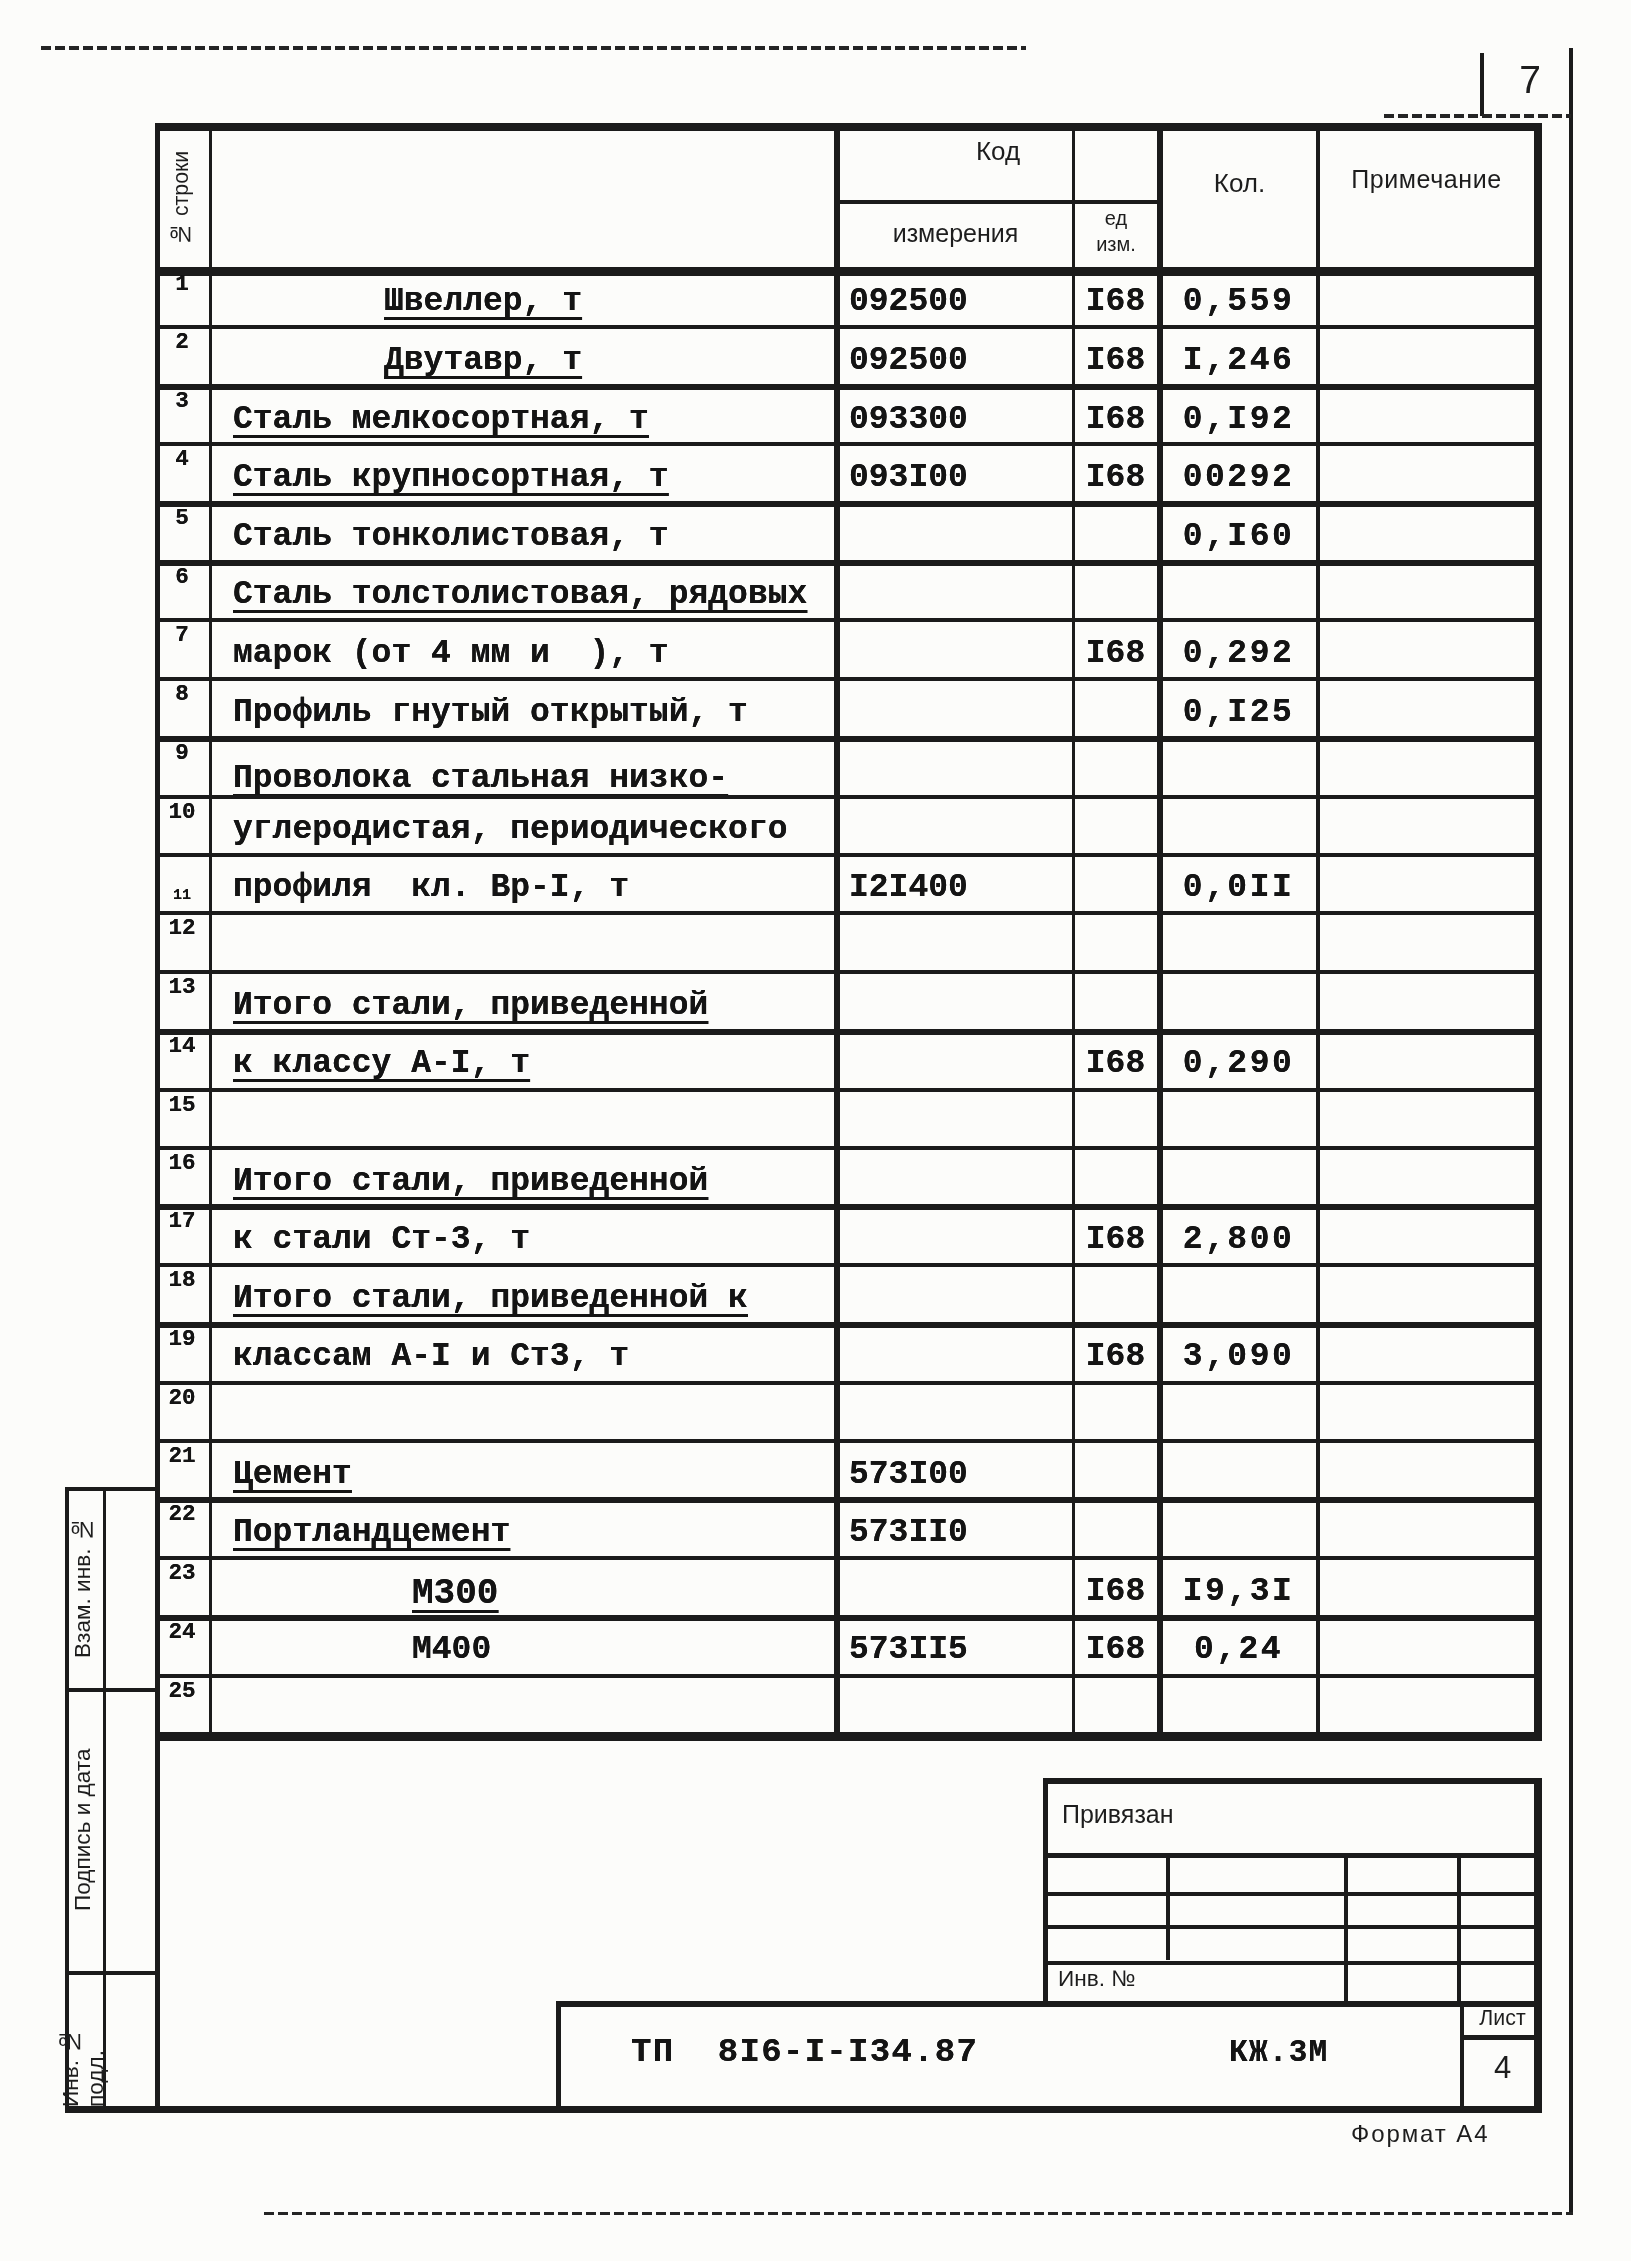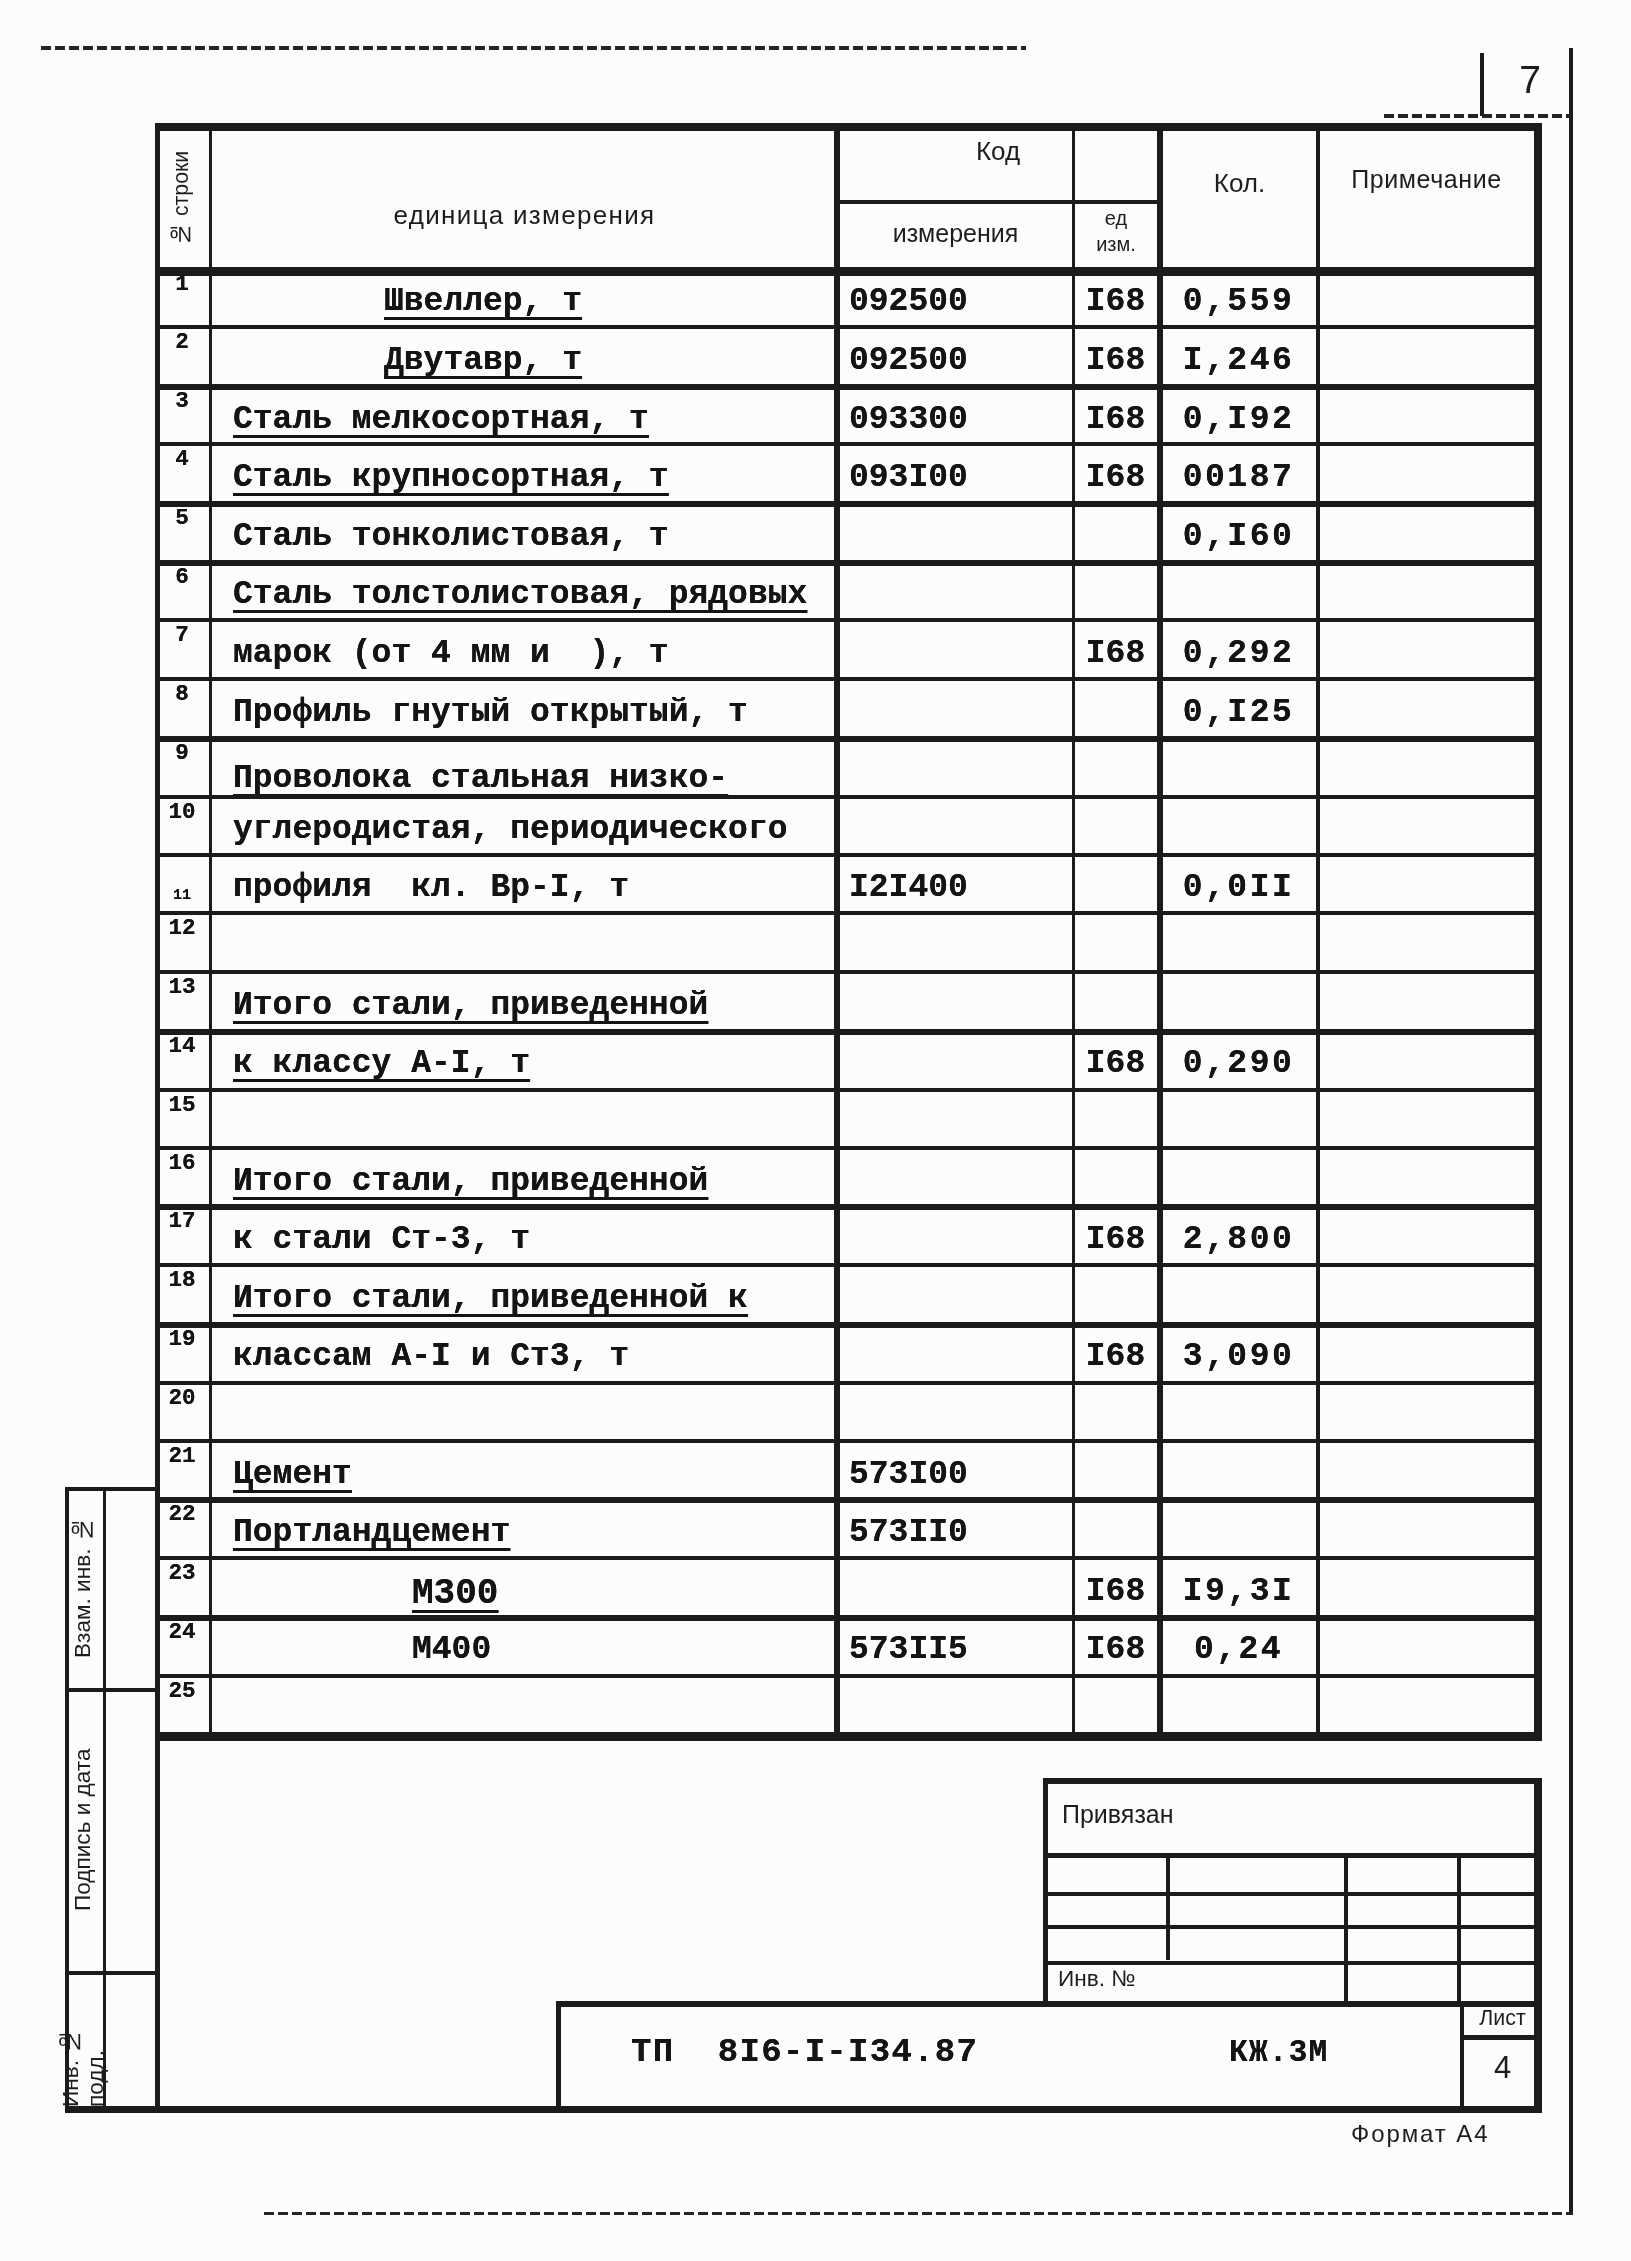--- a/index.html
+++ b/index.html
@@ -47,21 +47,20 @@
 
   <div class="ln" style="left:155px;top:123px;width:5px;height:1987px;"></div>
   <div class="ln" style="left:209px;top:123px;width:3.1px;height:1609px;"></div>
   <div class="ln" style="left:834px;top:123px;width:5.6px;height:1609px;"></div>
   <div class="ln" style="left:1072px;top:123px;width:3.1px;height:1609px;"></div>
   <div class="ln" style="left:1157px;top:123px;width:6.3px;height:1609px;"></div>
   <div class="ln" style="left:1316px;top:123px;width:4.4px;height:1609px;"></div>
   <div class="ln" style="left:1534px;top:123px;width:8.2px;height:1609px;"></div>
 
   <div class="cell sans vert" style="left:154px;top:133px;width:55px;height:131px;font-size:21.3px;">№ строки</div>
-  <div class="cell sans center" style="left:212px;top:201px;width:625px;font-size:26px;letter-spacing:1.3px;">единица измерения</div>
   <div class="cell sans center" style="left:837px;top:137px;width:322px;font-size:26px;">Код</div>
   <div class="cell sans center" style="left:837px;top:220px;width:237px;font-size:25px;">измерения</div>
   <div class="cell sans center" style="left:1075px;top:207px;width:82px;font-size:20px;">ед</div>
   <div class="cell sans center" style="left:1075px;top:233px;width:82px;font-size:20px;">изм.</div>
   <div class="cell sans center" style="left:1163px;top:169px;width:153px;font-size:26px;">Кол.</div>
   <div class="cell sans center" style="left:1320px;top:166px;width:213px;font-size:25px;letter-spacing:0.6px;">Примечание</div>
 
   <div id="rows">
       <div class="cell mono center" style="left: 157px; top: 272px; width: 50px; font-size: 22.6px;">1</div>
       <div class="cell mono u" style="left: 384px; top: 284px; font-size: 33px; white-space: pre;">Швеллер, т</div>
@@ -78,21 +77,21 @@
       <div class="cell mono center" style="left: 157px; top: 389px; width: 50px; font-size: 22.6px;">3</div>
       <div class="cell mono u" style="left: 233px; top: 402px; font-size: 33px; white-space: pre;">Сталь мелкосортная, т</div>
       <div class="cell mono" style="left: 849px; top: 402px; font-size: 33px;">093300</div>
       <div class="cell mono center" style="left: 1074px; top: 402px; width: 83px; font-size: 33px;">I68</div>
       <div class="cell mono center" style="left: 1160px; top: 402px; width: 157px; font-size: 33px; letter-spacing: 2.5px;">0,I92</div>
       <div class="ln" style="left: 155px; top: 442px; width: 1387px; height: 3.8px;"></div>
       <div class="cell mono center" style="left: 157px; top: 447px; width: 50px; font-size: 22.6px;">4</div>
       <div class="cell mono u" style="left: 233px; top: 460px; font-size: 33px; white-space: pre;">Сталь крупносортная, т</div>
       <div class="cell mono" style="left: 849px; top: 460px; font-size: 33px;">093I00</div>
       <div class="cell mono center" style="left: 1074px; top: 460px; width: 83px; font-size: 33px;">I68</div>
-      <div class="cell mono center" style="left: 1160px; top: 460px; width: 157px; font-size: 33px; letter-spacing: 2.5px;">00187</div>
+      <div class="cell mono center" style="left: 1160px; top: 460px; width: 157px; font-size: 33px; letter-spacing: 2.5px;">00292</div>
       <div class="ln" style="left: 155px; top: 501px; width: 1387px; height: 5.6px;"></div>
       <div class="cell mono center" style="left: 157px; top: 506px; width: 50px; font-size: 22.6px;">5</div>
       <div class="cell mono" style="left: 233px; top: 519px; font-size: 33px; white-space: pre;">Сталь тонколистовая, т</div>
       <div class="cell mono center" style="left: 1160px; top: 519px; width: 157px; font-size: 33px; letter-spacing: 2.5px;">0,I60</div>
       <div class="ln" style="left: 155px; top: 560px; width: 1387px; height: 5.6px;"></div>
       <div class="cell mono center" style="left: 157px; top: 565px; width: 50px; font-size: 22.6px;">6</div>
       <div class="cell mono u" style="left: 233px; top: 577px; font-size: 33px; white-space: pre;">Сталь толстолистовая, рядовых</div>
       <div class="ln" style="left: 155px; top: 618px; width: 1387px; height: 3.8px;"></div>
       <div class="cell mono center" style="left: 157px; top: 623px; width: 50px; font-size: 22.6px;">7</div>
       <div class="cell mono" style="left: 233px; top: 636px; font-size: 33px; white-space: pre;">марок (от 4 мм и  ), т</div>

